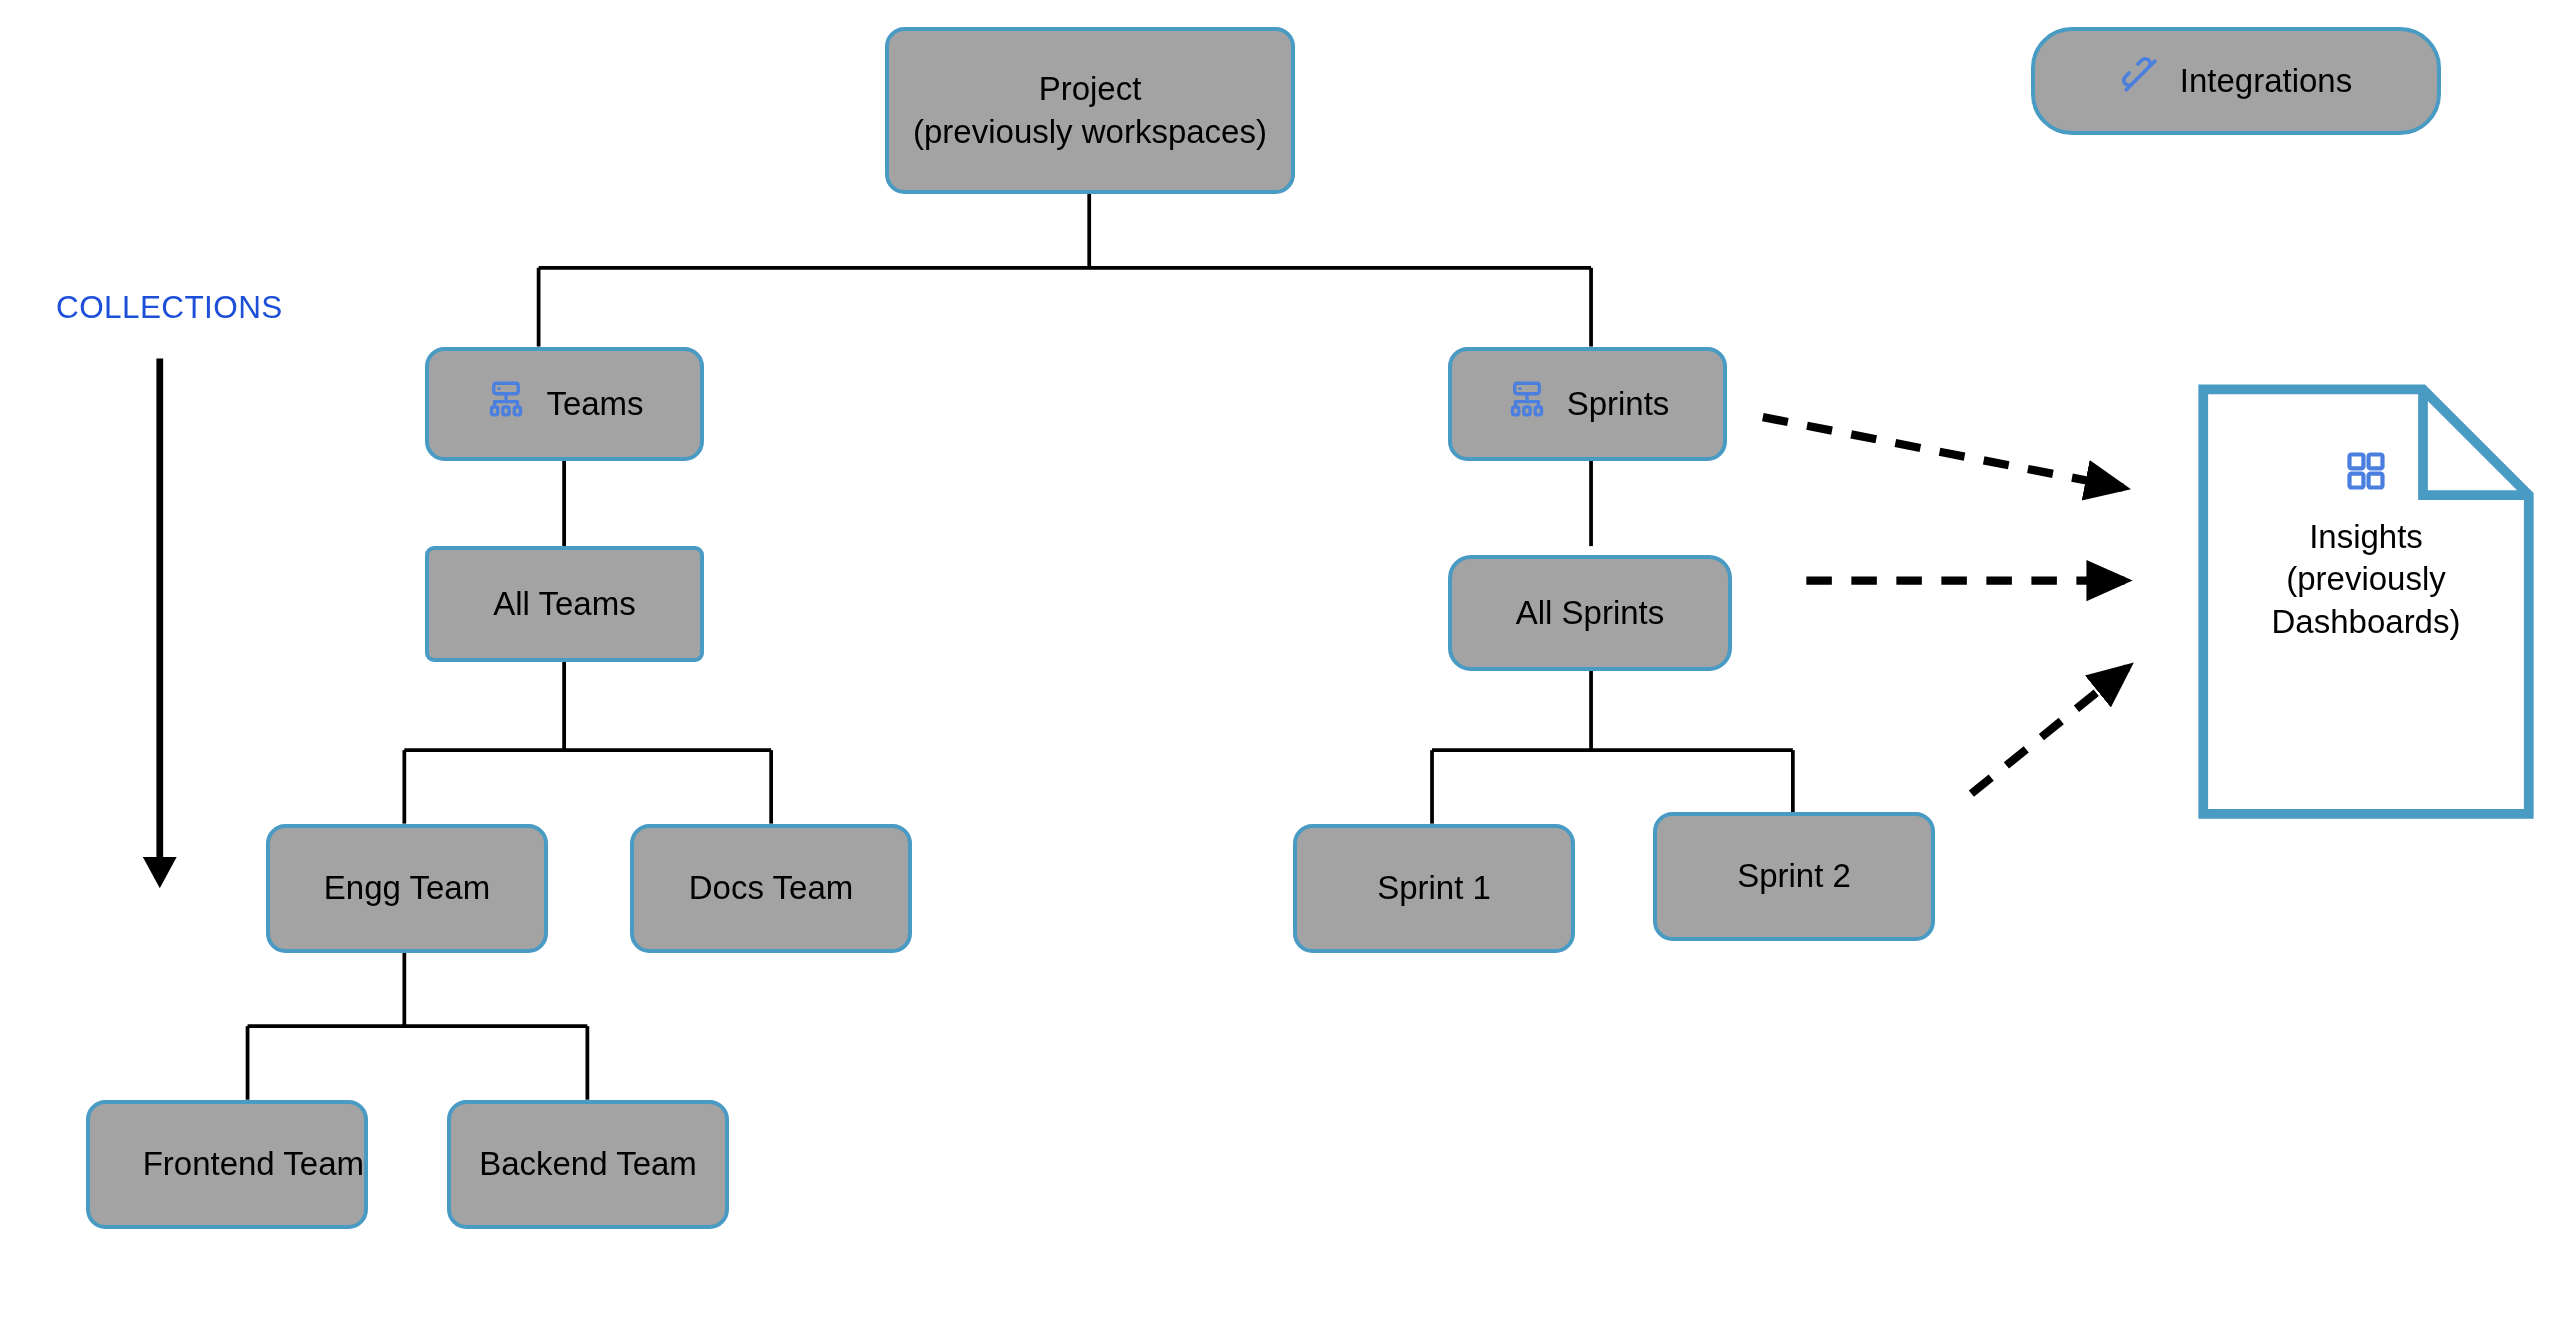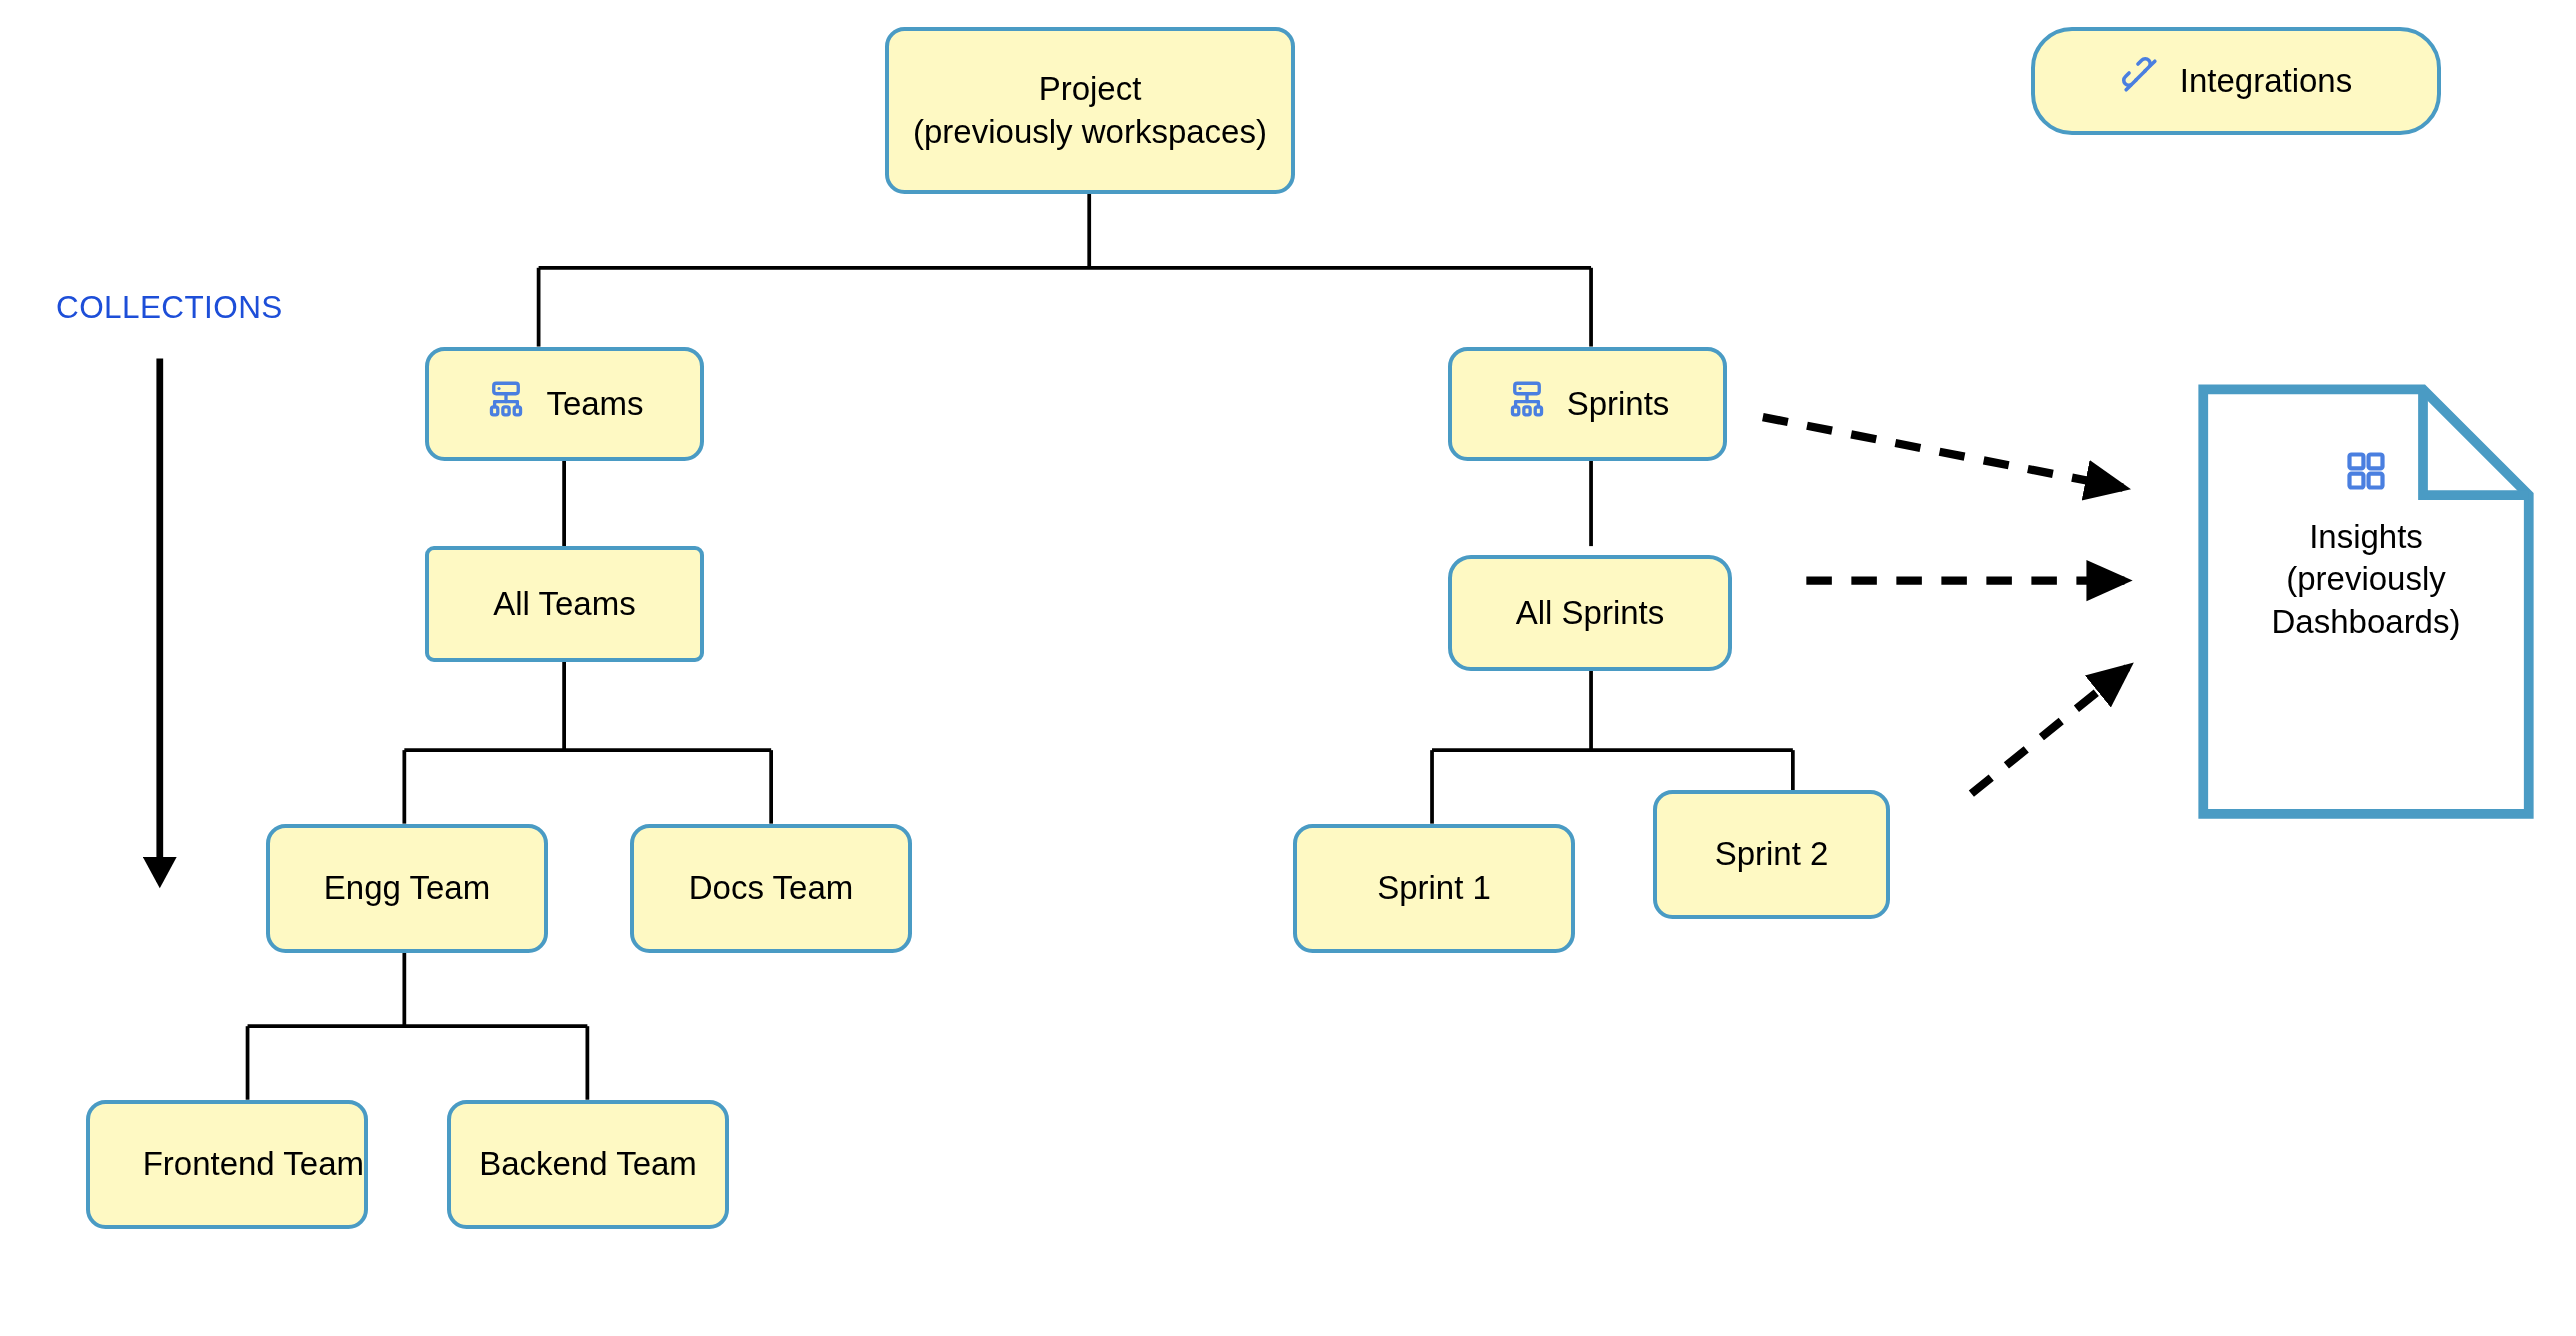--- a/index.html
+++ b/index.html
@@ -21,21 +21,21 @@
     position: absolute;
     left: 0;
     top: 0;
     width: 2576px;
     height: 1336px;
     pointer-events: none;
   }
   .node {
     position: absolute;
     box-sizing: border-box;
-    background: #fef9c3;
+    background: #a3a3a3;
     border: 4.5px solid #4a9bc4;
     border-radius: 19.5px;
     display: flex;
     align-items: center;
     justify-content: center;
     text-align: center;
     color: #000000;
     font-size: 33px;
     line-height: 1.28;
     z-index: 3;
@@ -220,21 +220,21 @@
   </div>
 
   <div class="node" style="left:630px; top:824px; width:282px; height:129px;">
     <span class="label">Docs Team</span>
   </div>
 
   <div class="node" style="left:1293px; top:824px; width:282px; height:129px;">
     <span class="label">Sprint 1</span>
   </div>
 
-  <div class="node" style="left:1653px; top:790px; width:237px; height:129px;text-align:right;">
+  <div class="node" style="left:1653px; top:812px; width:282px; height:129px;text-align:right;">
     <span class="label">Sprint 2</span>
   </div>
 
   <div class="node" style="left:86px; top:1100px; width:282px; height:129px;justify-content:flex-end;">
     <span class="label">Frontend Team</span>
   </div>
 
   <div class="node" style="left:447px; top:1100px; width:282px; height:129px;">
     <span class="label">Backend Team</span>
   </div>

